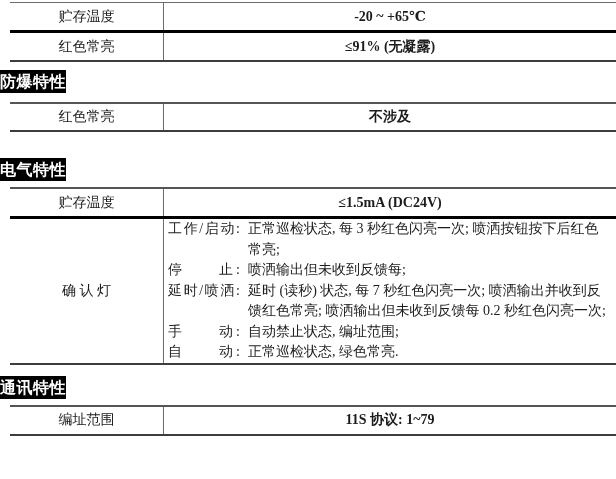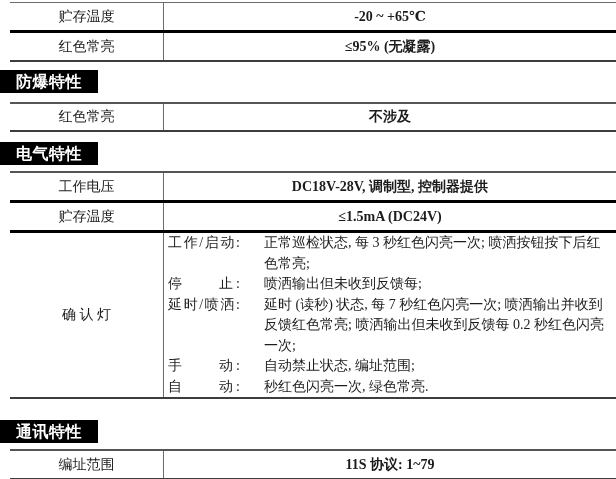--- a/index.html
+++ b/index.html
@@ -34,60 +34,60 @@
 
   
   .sec{margin:0;}
   .sec span{
     display:inline-block;
     background:#000000;
     color:#ffffff;
     font-weight:bold;
     font-size:16px;
     line-height:19px;
-    padding:2px 16px;
+    padding:2px 0;
     letter-spacing:0.5px;
   }
   .m1{margin-top:8px;}
   .m2{margin-top:9px;}
-  .m3{margin-top:10px;}
+  .m3{margin-top:26px;}
   .m4{margin-top:6px;}
-  .m5{margin-top:21px;}
+  .m5{margin-top:11px;}
   .m6{margin-top:6px;}
 
   
   td.confirm{
     padding:3px 4px 3px 7px;
     height:123px;
     text-align:left;
     vertical-align:middle;
   }
   .ck-entry{display:flex;line-height:20.5px;}
   .ck-label{
     flex:0 0 72px;
     text-align:justify;
     text-align-last:justify;
     white-space:pre;
   }
-  .ck-text{flex:1;margin-left:24px;}
+  .ck-text{flex:1;margin-left:8px;}
 </style>
 </head>
 <body>
 
 <div class="doc">
 
   <table class="spec" style="margin-top:2px">
     <tbody>
       <tr>
         <td class="lab">贮存温度</td>
         <td class="val">-20 ~ +65℃</td>
       </tr>
       <tr>
         <td class="lab">红色常亮</td>
-        <td class="val">≤95% (无凝露)</td>
+        <td class="val">≤91% (无凝露)</td>
       </tr>
     </tbody>
   </table>
 
   <div class="sec m1">
     <span>防爆特性</span>
   </div>
   <table class="spec thick-top m2">
     <tbody>
       <tr>
@@ -95,24 +95,20 @@
         <td class="val" style="height:26px">不涉及</td>
       </tr>
     </tbody>
   </table>
 
   <div class="sec m3">
     <span>电气特性</span>
   </div>
   <table class="spec thick-top m4">
     <tbody>
-      <tr>
-        <td class="lab">工作电压</td>
-        <td class="val">DC18V-28V, 调制型, 控制器提供</td>
-      </tr>
       <tr>
         <td class="lab">贮存温度</td>
         <td class="val">≤1.5mA (DC24V)</td>
       </tr>
       <tr>
         <td class="lab">确 认 灯</td>
         <td class="confirm">
           <div class="ck-entry">
             <span class="ck-label">工作/启动:</span>
             <div class="ck-text">正常巡检状态, 每 3 秒红色闪亮一次; 喷洒按钮按下后红色常亮;</div>
@@ -124,21 +120,21 @@
           <div class="ck-entry">
             <span class="ck-label">延时/喷洒:</span>
             <div class="ck-text">延时 (读秒) 状态, 每 7 秒红色闪亮一次; 喷洒输出并收到反馈红色常亮; 喷洒输出但未收到反馈每 0.2 秒红色闪亮一次;</div>
           </div>
           <div class="ck-entry">
             <span class="ck-label">手　　动:</span>
             <div class="ck-text">自动禁止状态, 编址范围;</div>
           </div>
           <div class="ck-entry">
             <span class="ck-label">自　　动:</span>
-            <div class="ck-text">秒红色闪亮一次, 绿色常亮.</div>
+            <div class="ck-text">正常巡检状态, 绿色常亮.</div>
           </div>
         </td>
       </tr>
     </tbody>
   </table>
 
   <div class="sec m5">
     <span>通讯特性</span>
   </div>
   <table class="spec thick-top m6">

